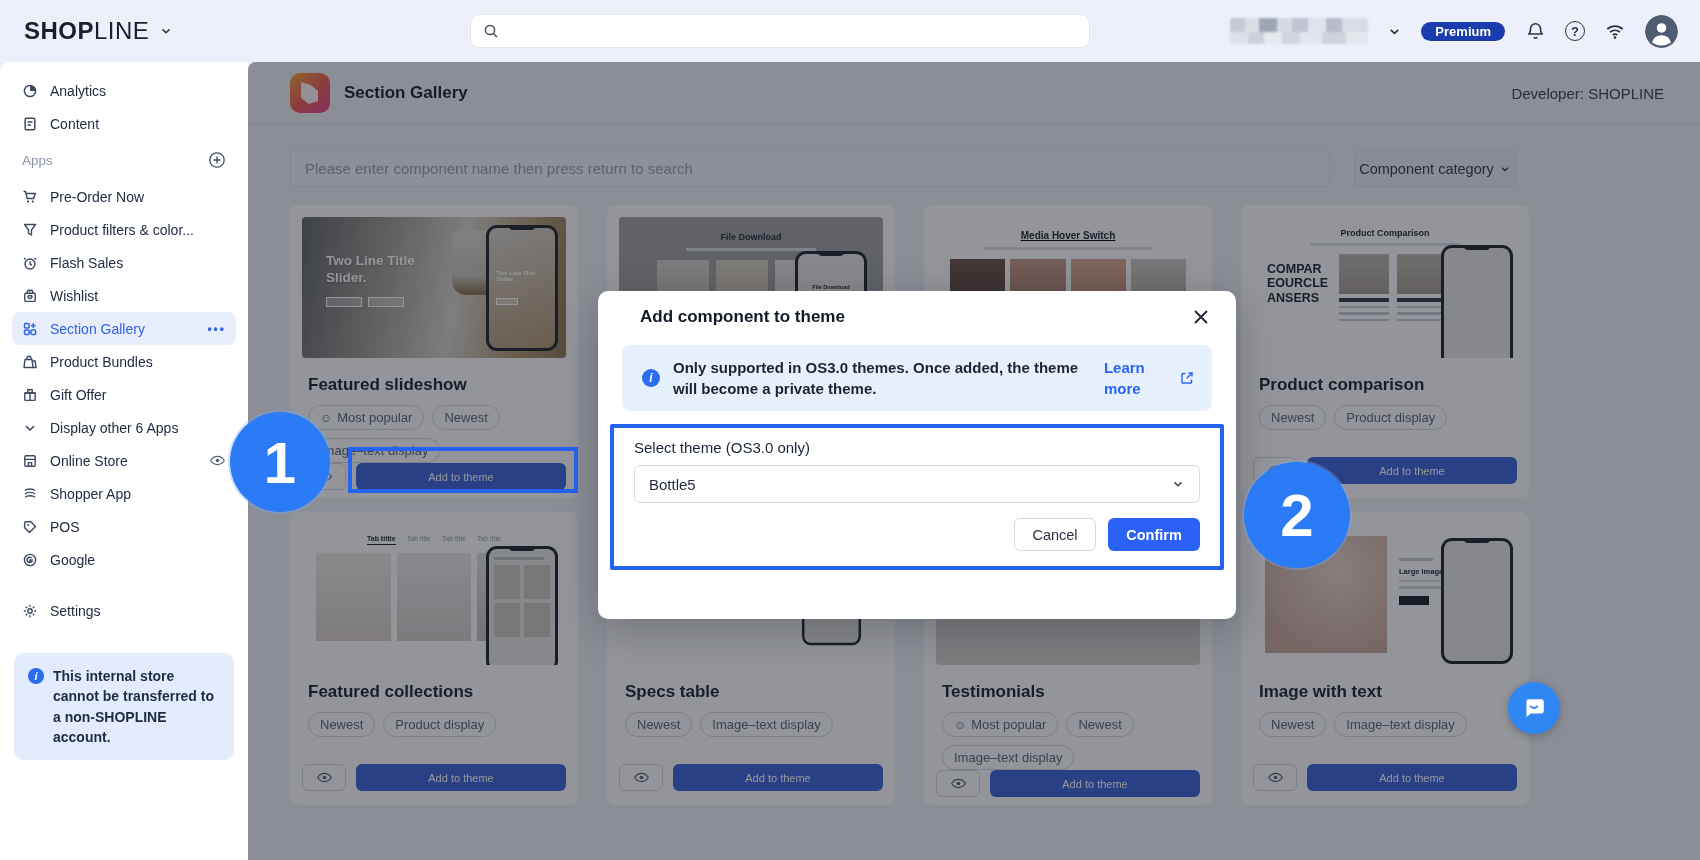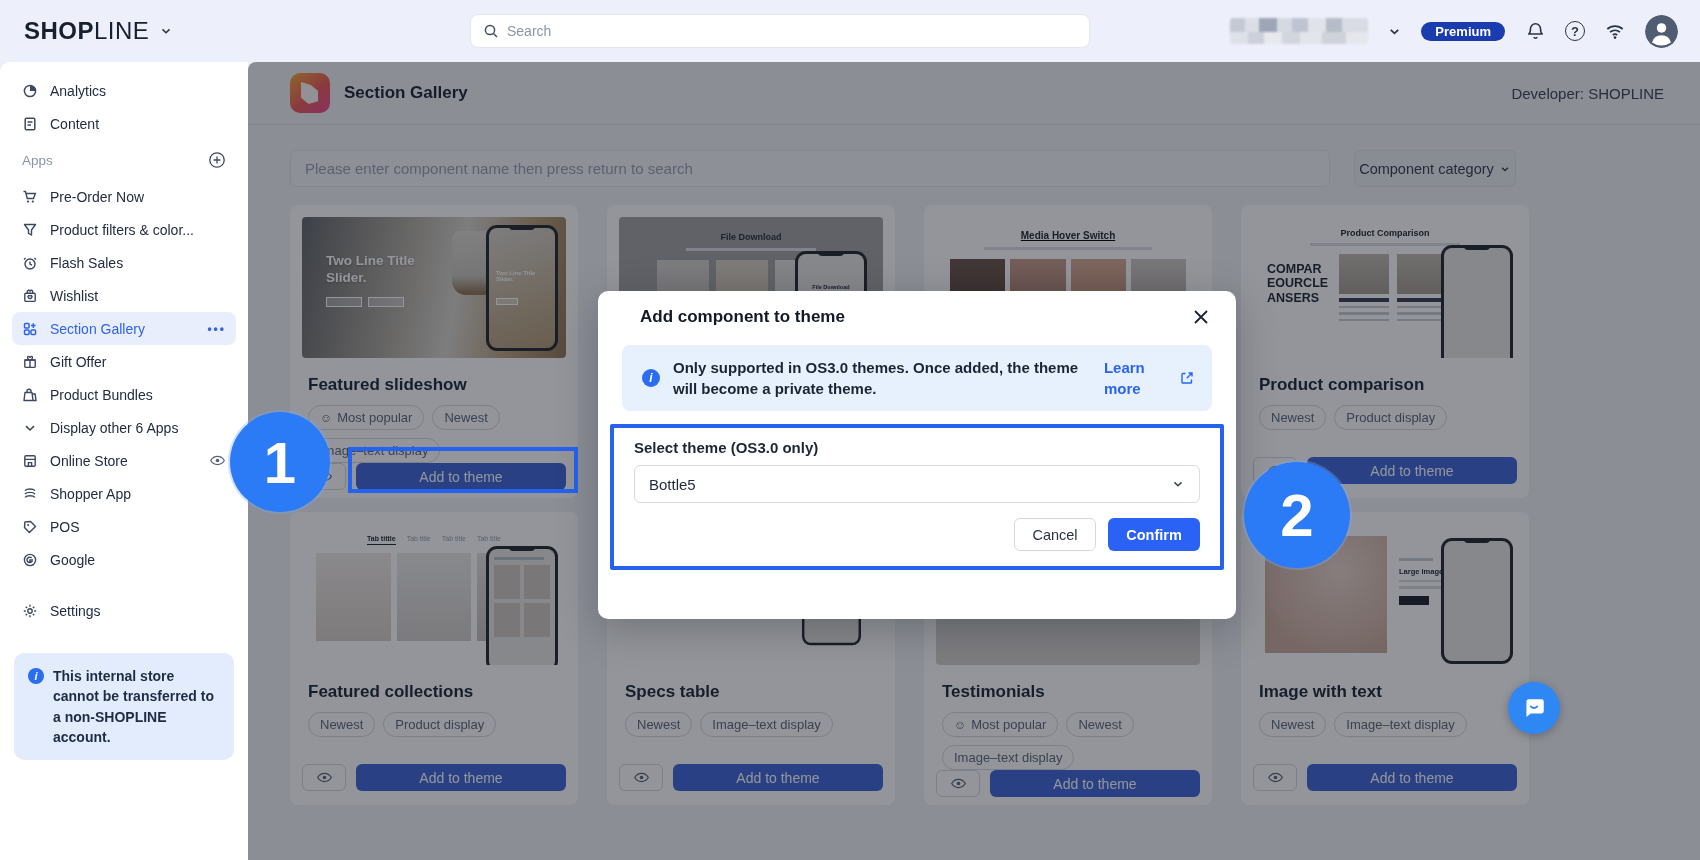--- a/index.html
+++ b/index.html
@@ -55,21 +55,21 @@
 
   .cards-grid { position:absolute; left:42px; top:143px; display:grid; grid-template-columns:repeat(4,288px); gap:14px 29px; }
   .card { width:288px; height:293px; background:#fff; border-radius:8px; padding:12px 12px 14px 12px; display:flex; flex-direction:column; }
   .pv { position:relative; height:141px; border-radius:4px; overflow:hidden; background:#f4f3f1; flex:0 0 141px; }
   .card-title { margin:17px 6px 0 6px; font-size:17px; font-weight:700; color:#1c2535; }
   .card-tags { display:flex; flex-wrap:wrap; gap:8px; margin:10px 6px 0 6px; }
   .pill { display:flex; align-items:center; gap:5px; border:1px solid #d4d8df; border-radius:14px; padding:4px 11px; font-size:13px; color:#5e6879; white-space:nowrap; }
   .pill .smiley { font-size:12px; line-height:1; }
   .card-foot { display:flex; gap:10px; margin:0 0 0 0; margin-top:auto; }
   .eye-btn { width:44px; height:27px; border:1px solid #d4d8df; border-radius:6px; background:#fff; display:flex; align-items:center; justify-content:center; color:#5a6475; cursor:pointer; }
-  .add-btn { flex:1; height:27px; border:none; border-radius:6px; background:#3f66d8; color:#fff; font-size:14px; font-family:"Liberation Sans",sans-serif; cursor:pointer; }
+  .add-btn { flex:1; height:27px; border:none; border-radius:6px; background:#3f66d8; color:#fff; font-size:11px; font-family:"Liberation Sans",sans-serif; cursor:pointer; }
 
   
   .pv-phone { position:absolute; width:72px; height:126px; background:#24272e; border-radius:11px; padding:3px; }
   .pv-phone .scr { height:100%; border-radius:8px; background:#e9e7e3; position:relative; overflow:hidden; }
   .pv-phone .notch { position:absolute; top:0; left:50%; transform:translateX(-50%); width:26px; height:5px; background:#24272e; border-radius:0 0 4px 4px; }
   .mini-ttl { position:absolute; font-weight:700; color:#23282f; }
 
   .pv-slideshow { background:linear-gradient(100deg,#63666a 0%,#8d8a84 20%,#b9b3a8 42%,#d8d4cc 58%,#b49a74 82%,#8f7a58 100%); }
   .pv-slideshow .cup { position:absolute; left:150px; top:14px; width:72px; height:64px; border-radius:8px 8px 14px 14px; background:linear-gradient(#dedbd4,#c9c5bc 70%,#8a6f4c 96%); opacity:.9; }
   .pv-slideshow .slide-text { position:absolute; left:24px; top:36px; z-index:2; }
@@ -159,21 +159,21 @@
   
   .modal { position:absolute; left:598px; top:291px; width:638px; height:328px; background:#fff; border-radius:10px; box-shadow:0 10px 40px rgba(10,14,25,.25); z-index:70; }
   .modal-title { position:absolute; left:42px; top:16px; font-size:17px; font-weight:700; color:#121a28; }
   .modal-close { position:absolute; right:24px; top:15px; width:22px; height:22px; color:#1c2432; cursor:pointer; display:flex; align-items:center; justify-content:center; }
   .modal-banner { position:absolute; left:24px; top:54px; width:590px; height:66px; background:#e7f0fd; border-radius:8px; display:flex; align-items:center; padding:0 18px 0 20px; gap:13px; }
   .modal-banner .info-dot { width:18px; height:18px; border-radius:50%; background:#2a6df0; color:#fff; font-size:12px; font-weight:700; font-style:italic; display:flex; align-items:center; justify-content:center; flex:0 0 18px; }
   .modal-banner .btxt { width:424px; font-size:15px; font-weight:600; color:#1b2435; line-height:1.42; }
   .modal-banner .learn { width:62px; font-size:15px; font-weight:600; color:#2a65f0; line-height:1.4; cursor:pointer; }
   .modal-banner .ext { color:#2a65f0; cursor:pointer; margin-left:2px; }
   .hl-select-zone { position:absolute; left:12px; top:133px; width:614px; height:146px; border:4px solid #2563ef; border-radius:2px; padding:11px 20px 0 20px; z-index:75; }
-  .select-label { font-size:15px; font-weight:700; color:#1a2637; }
+  .select-label { font-size:15px; font-weight:400; color:#1a2637; }
   .theme-select { margin-top:9px; width:100%; height:38px; border:1px solid #d8dce4; border-radius:6px; background:#fff; display:flex; align-items:center; padding:0 14px; font-size:15px; color:#1f2a3c; cursor:pointer; }
   .theme-select .chevron { margin-left:auto; color:#3a4455; }
   .modal-actions { display:flex; justify-content:flex-end; gap:12px; margin-top:15px; }
   .btn-cancel { width:82px; height:33px; background:#fff; border:1px solid #d4d9e1; border-radius:6px; font-size:14.5px; color:#2a3342; font-family:"Liberation Sans",sans-serif; cursor:pointer; }
   .btn-confirm { width:92px; height:33px; background:#2a62f5; border:none; border-radius:6px; font-size:14.5px; font-weight:700; color:#fff; font-family:"Liberation Sans",sans-serif; cursor:pointer; }
 
   
   .hl-box1 { position:absolute; left:348px; top:447px; width:230px; height:46px; border:4px solid #2563ef; z-index:60; }
   .step-circle { position:absolute; border-radius:50%; background:#2b7bf7; color:#fff; display:flex; align-items:center; justify-content:center; font-weight:700; z-index:80; box-shadow:0 0 0 2px rgba(120,170,250,.35); }
   .step-1 { left:230px; top:412px; width:100px; height:100px; font-size:58px; z-index:65; }
@@ -193,21 +193,20 @@
         </svg>
       </span>
   </div>
   <div class="top-search">
     <span>
         <svg width="16" height="16" viewBox="0 0 16 16" fill="none" stroke="#454d5e" stroke-width="1.5">
           <circle cx="7" cy="7" r="4.6"></circle>
           <path d="M10.5 10.5 14 14"></path>
         </svg>
       </span>
-    <input type="text" placeholder="Search" style="">
   </div>
   <div class="top-right">
     <div class="blur-name">
         <div class="r1"></div>
         <div class="r2"></div>
       </div>
     <span class="chev">
         <svg width="15" height="15" viewBox="0 0 16 16" fill="none" stroke="currentColor" stroke-width="1.8">
           <path d="M4 6.2 8 10l4-3.8"></path>
         </svg>
@@ -310,34 +309,34 @@
           <rect x="9" y="9" width="4.6" height="4.6" rx="1"></rect>
           <path d="M11.3 2.3v4.6M9 4.6h4.6"></path>
         </svg>
       </span>
     <span>Section Gallery</span>
     <span class="sb-trail">•••</span>
   </div>
   <div class="sb-item">
     <span class="sb-ico">
         <svg viewBox="0 0 16 16" fill="none" stroke="currentColor" stroke-width="1.4">
+          <path d="M3 5.5h7l1 8H2z" stroke-linejoin="round"></path>
+          <path d="M10.5 7h2.6l.9 6.5h-2.8M5 5.5V4.2a2 2 0 0 1 4 0v1.3"></path>
+        </svg>
+      </span>
+    <span>Product Bundles</span>
+  </div>
+  <div class="sb-item">
+    <span class="sb-ico">
+        <svg viewBox="0 0 16 16" fill="none" stroke="currentColor" stroke-width="1.4">
           <rect x="2.8" y="6" width="10.4" height="7.4" rx="1"></rect>
           <path d="M2.3 6h11.4M8 6v7.4M5.6 3.4C5.6 2 8 2 8 3.9 8 2 10.4 2 10.4 3.4c0 1.6-1.6 2.6-2.4 2.6-.8 0-2.4-1-2.4-2.6z"></path>
         </svg>
       </span>
     <span>Gift Offer</span>
-  </div>
-  <div class="sb-item">
-    <span class="sb-ico">
-        <svg viewBox="0 0 16 16" fill="none" stroke="currentColor" stroke-width="1.4">
-          <path d="M3 5.5h7l1 8H2z" stroke-linejoin="round"></path>
-          <path d="M10.5 7h2.6l.9 6.5h-2.8M5 5.5V4.2a2 2 0 0 1 4 0v1.3"></path>
-        </svg>
-      </span>
-    <span>Product Bundles</span>
   </div>
   <div class="sb-item">
     <span class="sb-ico">
         <svg viewBox="0 0 16 16" fill="none" stroke="currentColor" stroke-width="1.6">
           <path d="M4 6.2 8 10l4-3.8"></path>
         </svg>
       </span>
     <span>Display other 6 Apps</span>
   </div>
 

